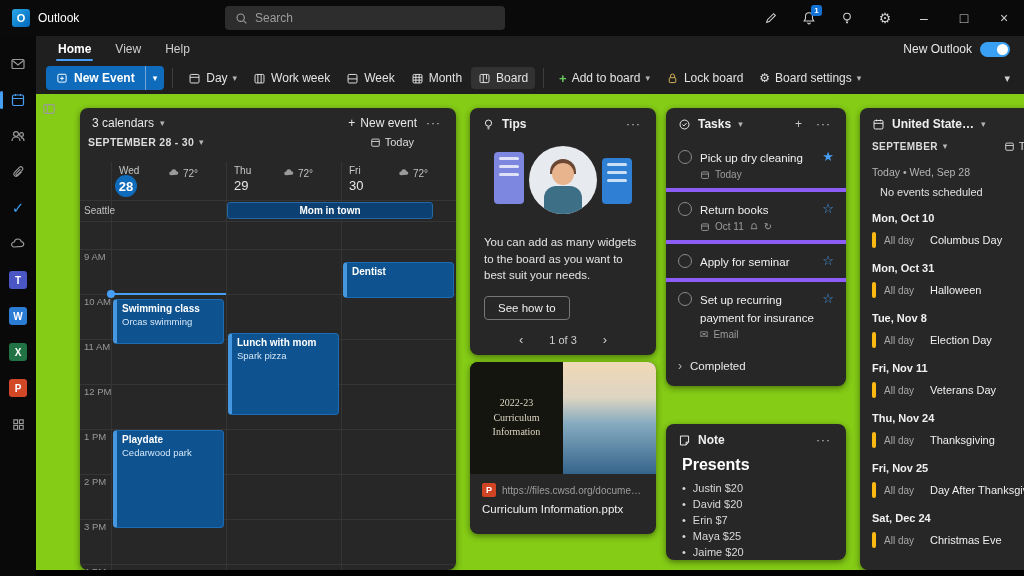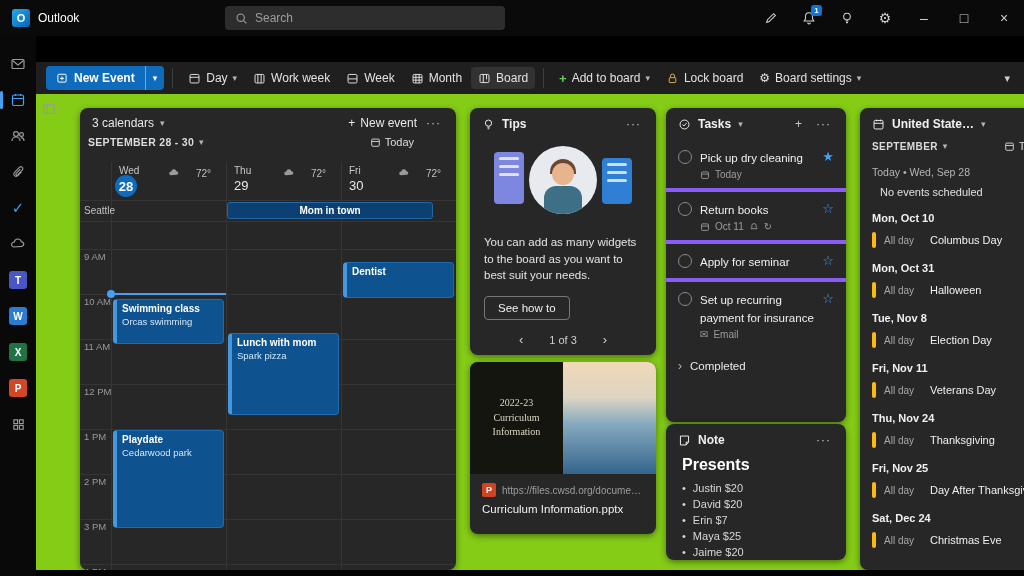--- a/index.html
+++ b/index.html
@@ -65,21 +65,21 @@
   .cal-range { font-size:10.5px; font-weight:bold; color:#dcdcdc; letter-spacing:.3px; }
   .cal-row2 .spacer { flex:1; }
   .cal-today { display:flex; align-items:center; gap:4px; font-size:11px; color:#dcdcdc; }
   .cal-nav { font-size:12px; color:#cfcfcf; padding:0 6px; }
   .cal-body { position:absolute; left:0; top:54px; right:0; bottom:0; }
   .vline { position:absolute; top:0; bottom:0; width:1px; background:#353535; }
   .hline { position:absolute; left:0; right:0; height:1px; background:#353535; }
   .day-name { position:absolute; top:3px; font-size:10px; color:#c8c8c8; }
   .day-num { position:absolute; top:16px; font-size:13px; color:#e8e8e8; }
   .day-num.today { top:13px; width:22px; height:22px; border-radius:50%; background:#0f6cbd; color:#fff; font-weight:bold; display:flex; align-items:center; justify-content:center; }
-  .weather { position:absolute; top:5px; display:flex; gap:16px; align-items:center; font-size:10px; color:#c0c0c0; }
+  .weather { position:absolute; top:5px; display:flex; gap:3px; align-items:center; font-size:10px; color:#c0c0c0; }
   .seattle { position:absolute; left:4px; top:43px; font-size:10px; color:#c0c0c0; }
   .allday-banner { position:absolute; left:147px; top:40px; width:206px; height:17px; background:#0d4072; border:1px solid #2566a5; border-radius:3px; color:#fff; font-size:10px; font-weight:bold; display:flex; align-items:center; justify-content:center; }
   .tlabel { position:absolute; left:4px; font-size:9.5px; color:#9a9a9a; }
   .nowline { position:absolute; left:31px; width:115px; height:2px; background:#479ef5; top:131px; }
   .nowdot { position:absolute; left:27px; top:128px; width:8px; height:8px; border-radius:50%; background:#479ef5; }
   .event { position:absolute; background:#0e5390; border:1px solid #1b6cb5; border-left:4px solid #4597e0; border-radius:4px; padding:3px 5px; color:#fff; overflow:hidden; }
   .event .et { display:block; font-size:10px; font-weight:bold; line-height:1.25; }
   .event .es { display:block; font-size:9.5px; color:#d3e6f8; line-height:1.25; }
 
   
@@ -103,21 +103,21 @@
   .file-img { height:112px; display:flex; }
   .slide { width:50%; background:#15150f; display:flex; align-items:center; justify-content:center; padding:8px; }
   .slide span { font-family:"Liberation Serif","DejaVu Serif",serif; color:#ded8c4; font-size:10px; text-align:center; line-height:1.45; }
   .photo { width:50%; background:linear-gradient(180deg,#f0d9b6 0%,#ddd4c2 32%,#86abc0 55%,#35648c 100%); }
   .file-link { display:flex; gap:6px; align-items:center; padding:9px 12px 2px; }
   .ppt { width:14px; height:14px; border-radius:2px; background:#d04423; color:#fff; font-size:9px; font-weight:bold; display:flex; align-items:center; justify-content:center; flex:none; }
   .url { font-size:10px; color:#9d9d9d; white-space:nowrap; overflow:hidden; text-overflow:ellipsis; }
   .file-name { padding:4px 12px; font-size:11.5px; color:#f0f0f0; }
 
   
-  .w-tasks { left:630px; top:14px; width:180px; height:314px; }
+  .w-tasks { left:630px; top:14px; width:180px; height:278px; }
   .task { display:flex; align-items:flex-start; gap:8px; padding:8px 12px; border-bottom:4px solid #8b5cf6; }
   .circ { width:14px; height:14px; border:1.5px solid #8a8a8a; border-radius:50%; margin-top:2px; flex:none; }
   .tt { flex:1; min-width:0; }
   .t1 { font-size:11.5px; color:#f0f0f0; line-height:1.3; }
   .t2 { font-size:10px; color:#9d9d9d; display:flex; gap:5px; align-items:center; margin-top:3px; }
   .star { color:#479ef5; font-size:13px; flex:none; line-height:1; margin-top:2px; }
   .completed-row { display:flex; align-items:center; gap:8px; padding:11px 12px; font-size:11.5px; color:#e8e8e8; }
   .completed-row .chevr { color:#b5b5b5; font-size:12px; }
 
   
@@ -242,20 +242,29 @@
     <div class="rail-item">
         <span class="tile" style="background:#d24726">P</span>
       </div>
     <div class="rail-item">
       <svg viewBox="0 0 16 16" width="15" height="15">
           <path d="M3 3 h4 v4 H3 Z M9 3 h4 v4 H9 Z M3 9 h4 v4 H3 Z M9 9 h4 v4 H9 Z" fill="none" stroke="currentColor" stroke-width="1.2"></path>
         </svg>
     </div>
   </div>
 
+  <div class="menubar">
+    <div class="tab active">Home</div>
+    <div class="tab">View</div>
+    <div class="tab">Help</div>
+    <div class="newoutlook">
+      <span>New Outlook</span>
+      <span class="toggle"></span>
+    </div>
+  </div>
 
   <div class="toolbar">
     <div class="btn-primary">
       <span class="main">
         <svg viewBox="0 0 16 16" width="12" height="12">
             <rect x="2.5" y="3" width="11" height="10.5" rx="1.5" fill="none" stroke="currentColor" stroke-width="1.3"></rect>
             <path d="M8 6 v5 M5.5 8.5 h5" fill="none" stroke="currentColor" stroke-width="1.3"></path>
           </svg>
         <span>New Event</span>
       </span>

